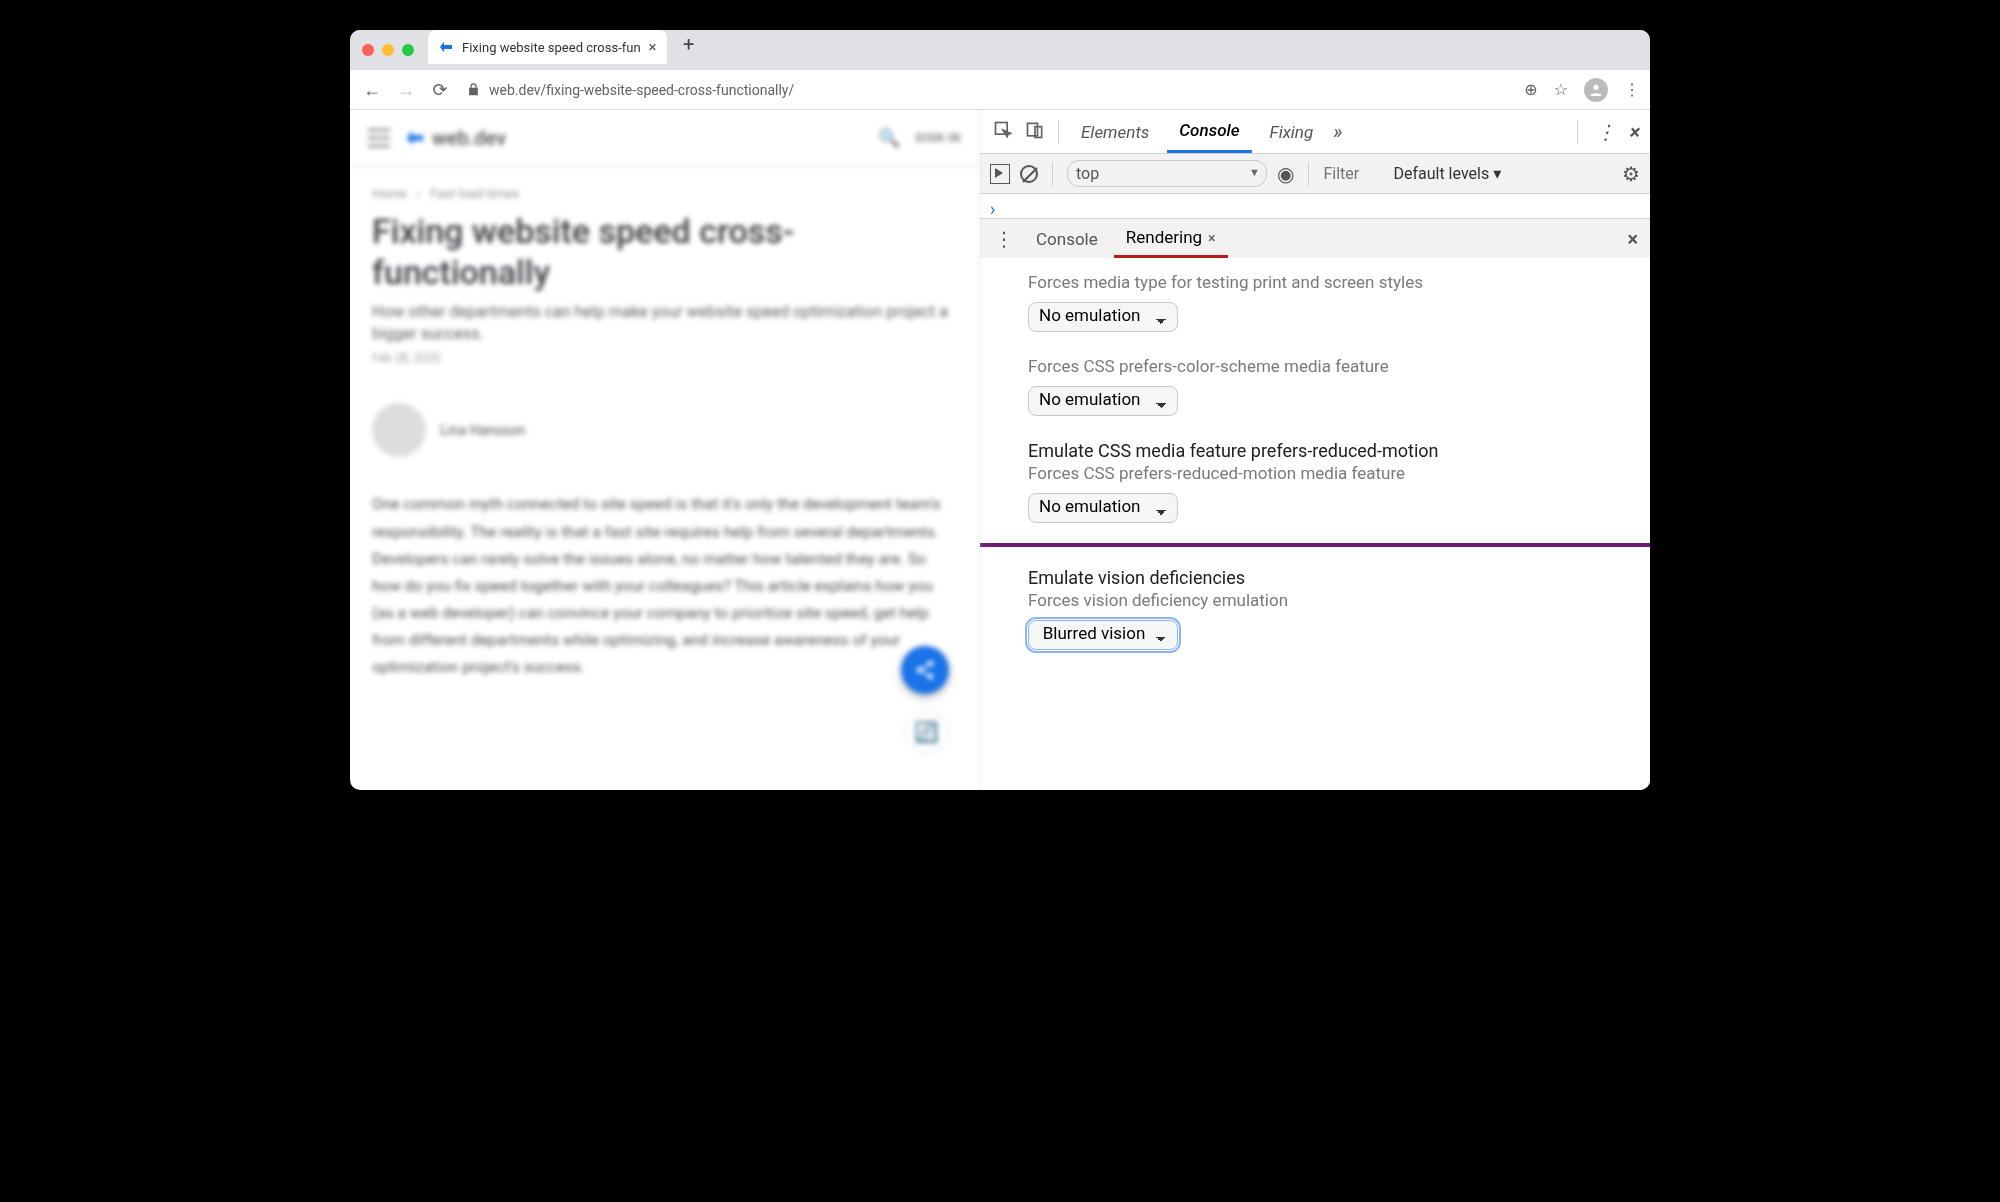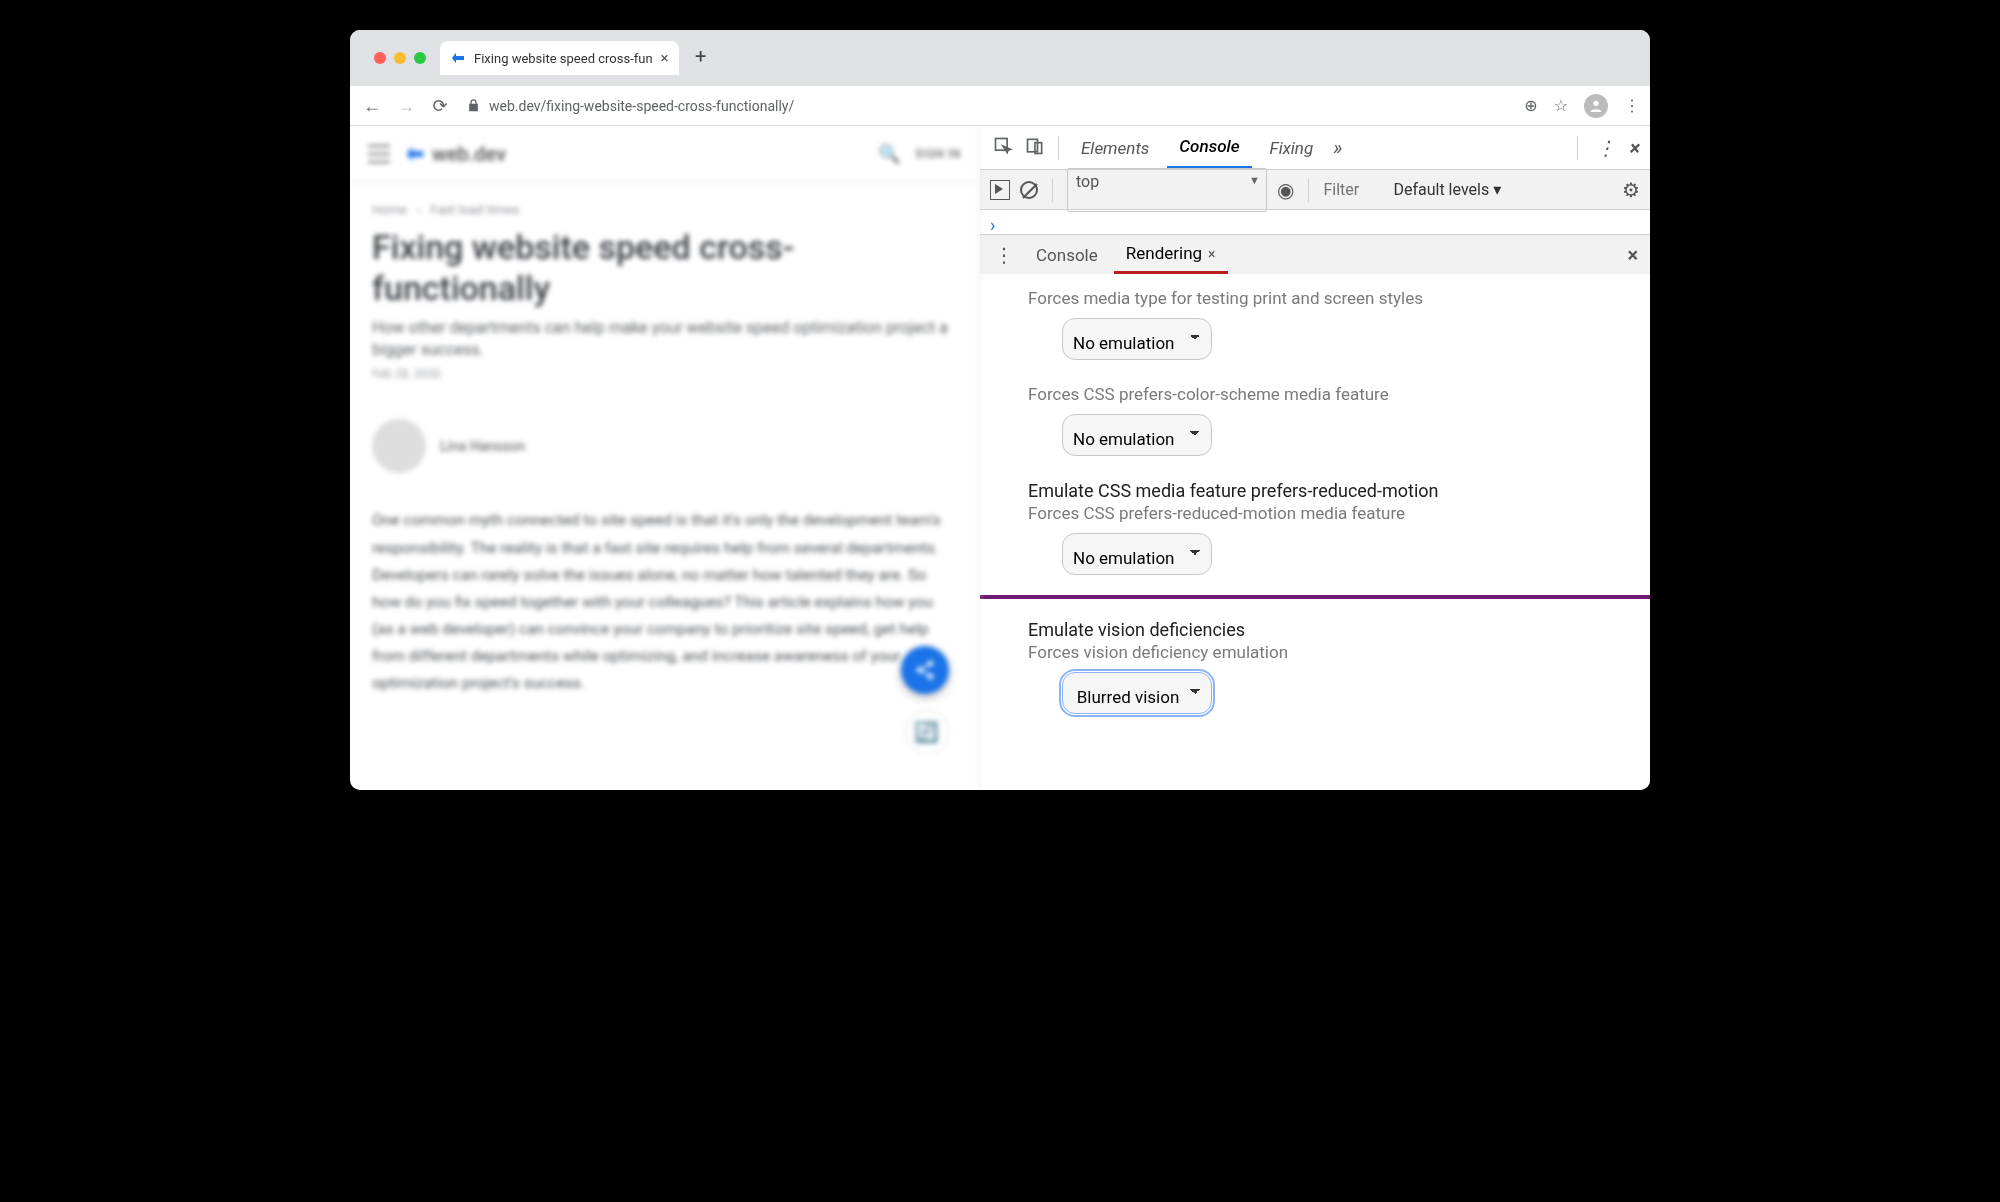--- a/index.html
+++ b/index.html
@@ -3,21 +3,21 @@
 <meta charset="utf-8">
 <style>
   * { box-sizing: border-box; margin: 0; padding: 0; font-family: -apple-system, BlinkMacSystemFont, "Segoe UI", Roboto, Helvetica, Arial, sans-serif; }
   body { background: #000; display:flex; align-items:flex-start; justify-content:center; }
   .window {
     width: 1300px; height: 760px; margin: 30px auto 0; background: #fff;
     border-radius: 10px; overflow: hidden; box-shadow: 0 30px 60px rgba(0,0,0,.6);
     display: flex; flex-direction: column;
   }
   
-  .tabstrip { height: 56px; background:#dfe1e5; display:flex; align-items:center; padding-left:20px; }
+  .tabstrip { height: 40px; background:#dfe1e5; display:flex; align-items:flex-start; padding-left:8px; }
   .traffic { display:flex; gap:8px; align-self:center; padding:0 8px 0 4px; }
   .dot { width:12px; height:12px; border-radius:50%; }
   .dot.r{background:#ff5f57}.dot.y{background:#febc2e}.dot.g{background:#28c840}
   .tab {
     background:#fff; height:34px; border-radius:8px 8px 0 0; min-width:220px;
     display:flex; align-items:center; padding:0 10px; gap:8px; font-size:13px; color:#333;
     position:relative; margin-left:6px;
   }
   .tab .favicon { width:16px; height:16px; color:#1a73e8; display:flex;align-items:center;justify-content:center; }
   .tab .close { margin-left:auto; color:#555; font-size:15px; line-height:1; }
@@ -62,21 +62,21 @@
   .dt-ico { width:26px; text-align:center; color:#5f6368; font-size:18px;}
   .dt-sep { width:1px; height:24px; background:#d0d0d0; margin:0 4px;}
   .dt-tab { padding:10px 12px; color:#555; cursor:default;}
   .dt-tab.active { color:#000; border-bottom:3px solid #1a73e8; font-weight:500;}
   .dt-more{ margin-left:2px; font-size:20px;color:#555;}
   .dt-right{ margin-left:auto; display:flex; gap:14px; align-items:center; color:#555;}
   .vdots{font-size:20px}
   .closex{font-size:20px;font-weight:700}
   
   .con-tb { height:40px; background:#f2f2f2; border-bottom:1px solid #d0d0d0; display:flex;align-items:center;padding:0 10px;gap:10px;font-size:17px;color:#555;}
-  .con-tb .ctx { border:1px solid #c9c9c9; background:#fff0; padding:3px 26px 20px 8px; border-radius:2px; position:relative; min-width:200px; font-size:16px;}
+  .con-tb .ctx { border:1px solid #c9c9c9; background:#fff0; padding:3px 26px 3px 8px; border-radius:12px; position:relative; min-width:200px; font-size:16px;}
   .con-tb .ctx::after{content:"▼";position:absolute;right:6px;top:5px;font-size:11px;color:#666}
   .con-tb .filter{ border:0; background:transparent; font-size:16px; color:#999; outline:none;width:60px}
   .con-tb .levels{font-size:16px;color:#333; white-space:nowrap;}
   .eye{font-size:20px}
   .gear{font-size:20px;margin-left:auto}
   .play{width:20px;height:20px;border:1.5px solid #555; position:relative;}
   .play::after{content:"";position:absolute;left:4px;top:3px;border-left:8px solid #555;border-top:5px solid transparent;border-bottom:5px solid transparent}
   .noent{width:18px;height:18px;border:2px solid #555;border-radius:50%;position:relative}
   .noent::after{content:"";position:absolute;left:-2px;top:7px;width:20px;height:2px;background:#555;transform:rotate(-45deg)}
   .caret{ height:24px; padding:4px 10px; color:#1a73e8;font-size:18px}
@@ -87,25 +87,25 @@
   .drawer-tab.active{color:#000;border-bottom:3px solid #b91c1c;font-weight:400}
   .drawer-tab .x{font-size:14px;color:#555;margin-left:6px}
   .drawer-close{margin-left:auto;font-size:20px;font-weight:700;color:#555;padding-right:4px}
   
   .panel { flex:1; overflow:auto; padding:4px 0 30px; }
   .section { padding:10px 16px 14px 48px; }
   .section.divider{border-top:4px solid #701a75;margin-top:6px;padding-top:20px}
   .sec-title { font-size:18px; color:#202020; margin-bottom:2px;}
   .sec-desc  { font-size:17px; color:#7a7a7a; margin-bottom:10px;}
   select.emu {
-    font-size:17px; padding:14px 28px 6px 10px; border:1px solid #c7c7c7; background:#f6f6f6;
-    border-radius:13px; appearance:none; -webkit-appearance:none; position:relative; min-width:150px;
+    font-size:17px; padding:2px 28px 6px 10px; border:1px solid #c7c7c7; background:#f6f6f6;
+    border-radius:8px; appearance:none; -webkit-appearance:none; position:relative; min-width:150px;
     background-image: linear-gradient(45deg, transparent 50%, #333 50%), linear-gradient(135deg, #333 50%, transparent 50%);
     background-position: calc(100% - 16px) 16px, calc(100% - 11px) 16px;
-    background-size: 5px 5px, 5px 5px; background-repeat:no-repeat;margin-left:34px;
+    background-size: 5px 5px, 5px 5px; background-repeat:no-repeat;
   }
   select.emu.focused{ outline:2px solid #8ab4f8; outline-offset:1px; border-color:#8ab4f8;text-align:center;}
   .w270{min-width:270px} .w310{min-width:310px} .w170{min-width:170px}
 </style>
 </head>
 <body>
 
 <div class="window">
 
   <div class="tabstrip">

